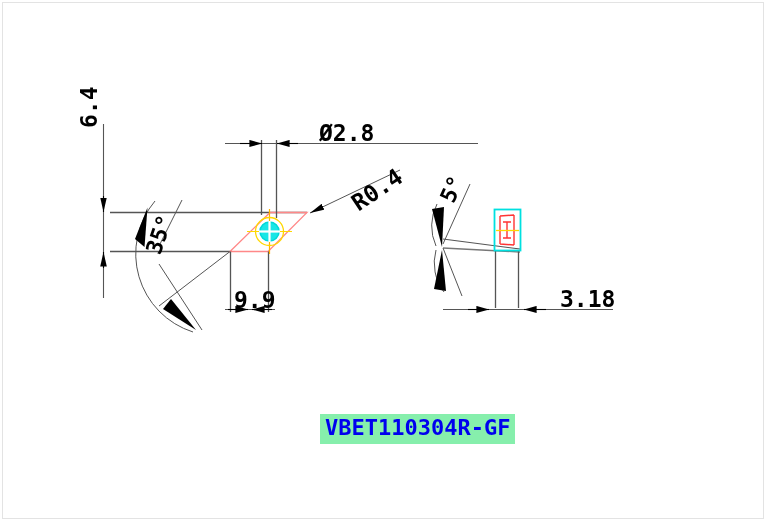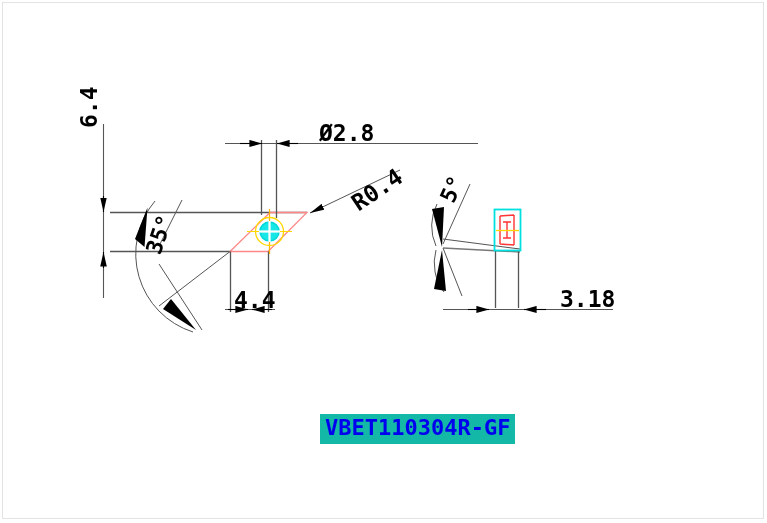--- a/index.html
+++ b/index.html
@@ -85,21 +85,21 @@
     left: 560px;
     top: 288px;
     text-align: center;
   }
   
   #partnumber-box {
     position: absolute;
     left: 320px;
     top: 414px;
     padding: 2px 5px 3px 5px;
-    background: #14b8a6;
+    background: #86efac;
     color: #0000ee;
     font-family: "DejaVu Sans Mono", "Liberation Mono", monospace;
     font-weight: bold;
     font-size: 22px;
     letter-spacing: 0px;
     line-height: 1.12;
     white-space: nowrap;
   }
 </style>
 </head>
@@ -226,21 +226,21 @@
   </svg>
 
   <div class="dim-label" id="label-6-4">6.4</div>
 
   <div class="dim-label" id="label-d28">Ø2.8</div>
 
   <div class="dim-label" id="label-r04">R0.4</div>
 
   <div class="dim-label" id="label-35deg">35°</div>
 
-  <div class="dim-label" id="label-9-9">4.4</div>
+  <div class="dim-label" id="label-9-9">9.9</div>
 
   <div class="dim-label" id="label-5deg">5°</div>
 
   <div class="dim-label" id="label-3-18">3.18</div>
 
   <div id="partnumber-box">VBET110304R-GF</div>
 
 </div>
 
 </body></html>

